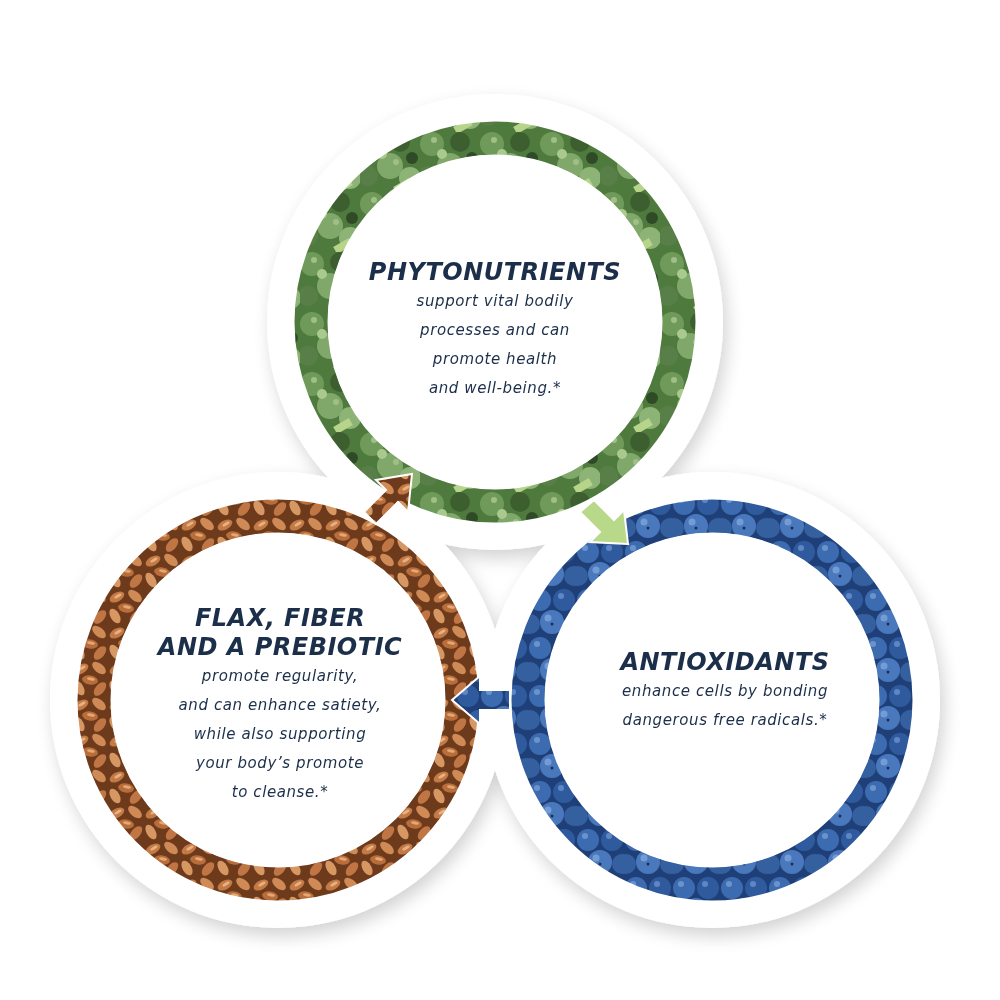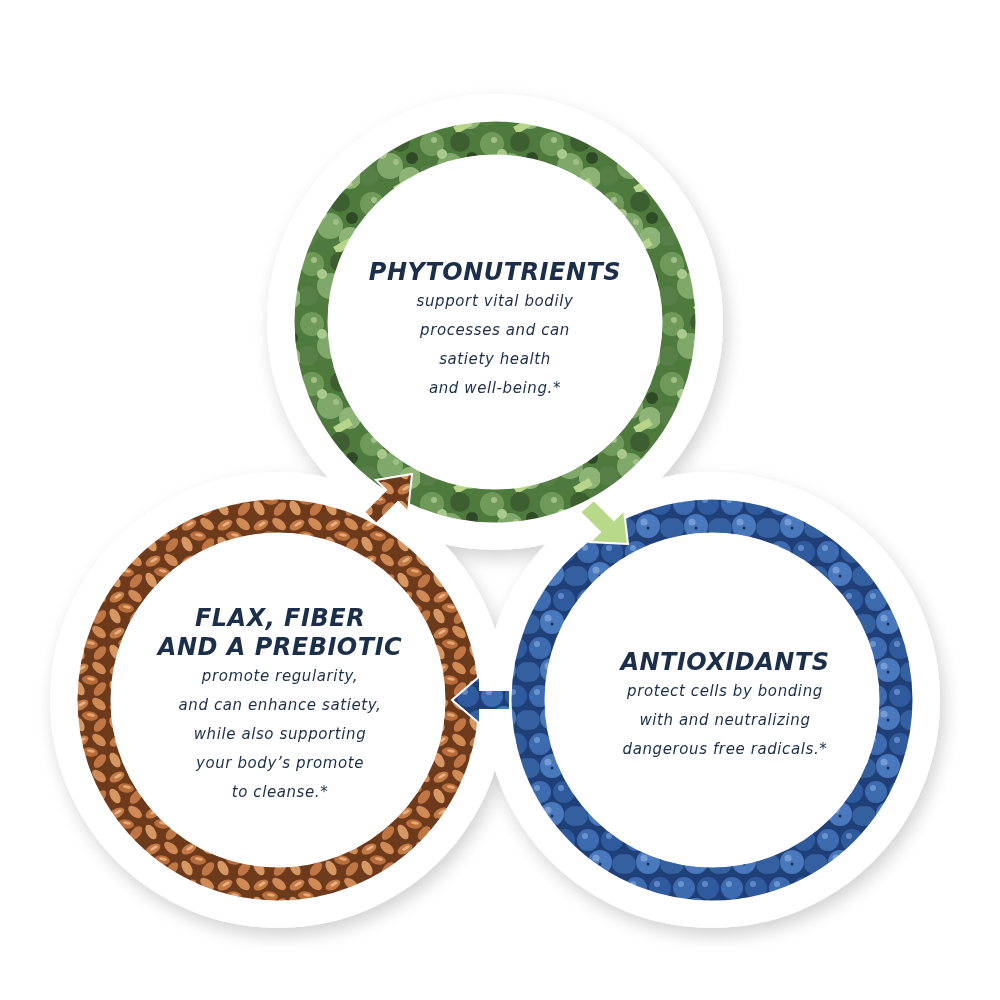--- a/index.html
+++ b/index.html
@@ -122,28 +122,27 @@
 
     <circle cx="495" cy="310" r="167" fill="#ffffff"></circle>
     <circle cx="278" cy="688" r="167" fill="#ffffff"></circle>
     <circle cx="712" cy="688" r="167" fill="#ffffff"></circle>
   </svg>
 
   <div class="textblock" style="left:330px; top:246px; width:330px;">
     <span class="title">PHYTONUTRIENTS</span>
     <span class="body-line">support vital bodily</span>
     <span class="body-line">processes and can</span>
-    <span class="body-line">satiety health</span>
+    <span class="body-line">promote health</span>
     <span class="body-line">and well-being.*</span>
   </div>
 
   <div class="textblock" style="left:555px; top:636px; width:340px;">
     <span class="title">ANTIOXIDANTS</span>
-    <span class="body-line">protect cells by bonding</span>
-    <span class="body-line">with and neutralizing</span>
+    <span class="body-line">enhance cells by bonding</span>
     <span class="body-line">dangerous free radicals.*</span>
   </div>
 
   <div class="textblock" style="left:110px; top:592px; width:340px;">
     <span class="title">FLAX, FIBER</span>
     <span class="title">AND A PREBIOTIC</span>
     <span class="body-line">promote regularity,</span>
     <span class="body-line">and can enhance satiety,</span>
     <span class="body-line">while also supporting</span>
     <span class="body-line">your body’s promote</span>

